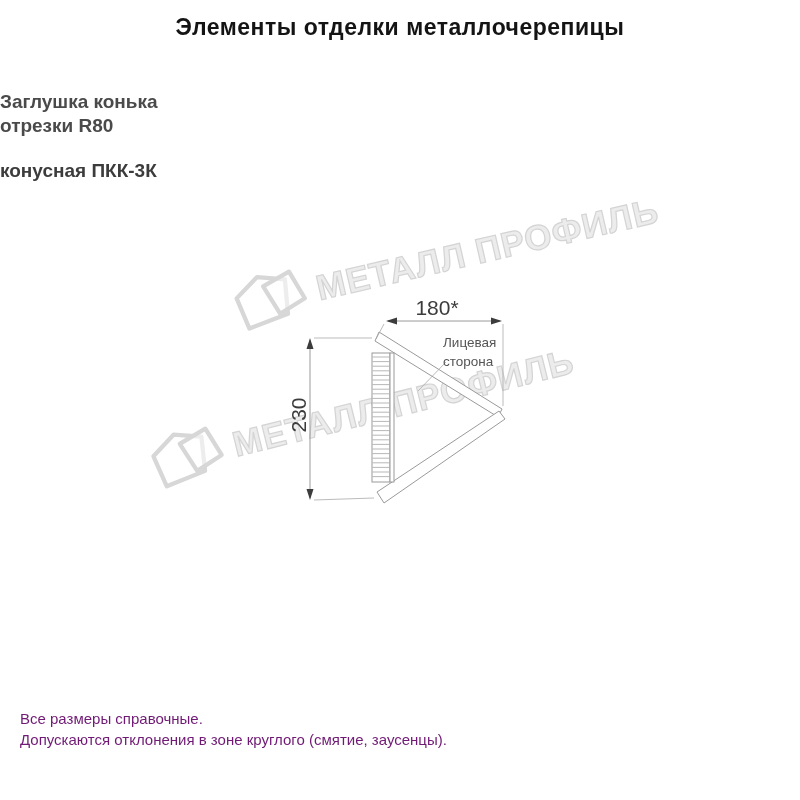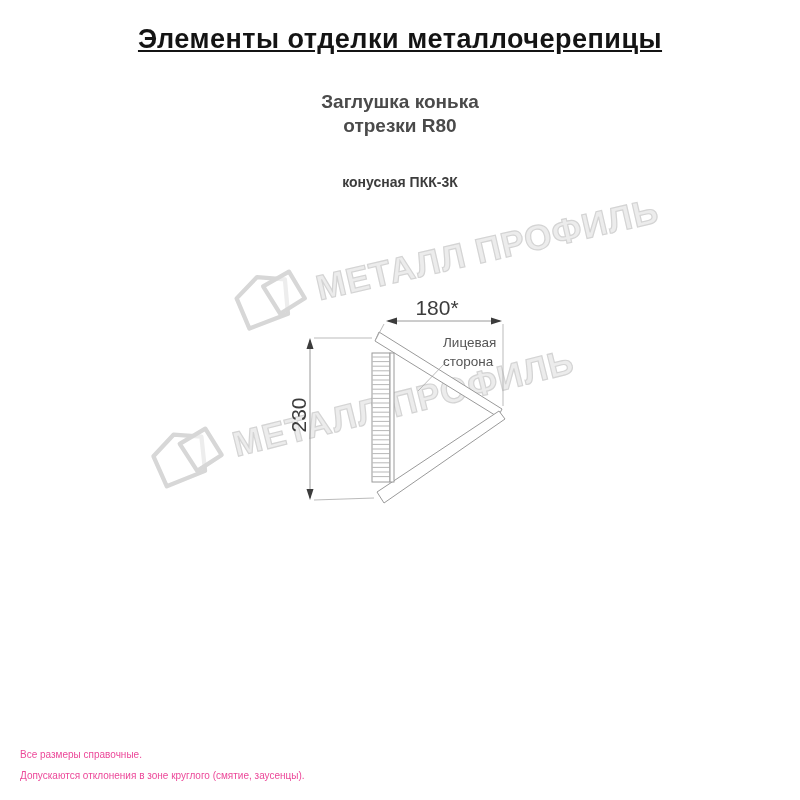--- a/index.html
+++ b/index.html
@@ -1,25 +1,25 @@
 <!DOCTYPE html>
 <html><head>
 <meta charset="utf-8">
 <style>
   * { margin:0; padding:0; box-sizing:border-box; }
   html,body { width:800px; height:800px; background:#ffffff; overflow:hidden;
     font-family:"Liberation Sans", sans-serif; }
   .stage { position:relative; width:800px; height:800px; background:#fff; }
 
-  .title { position:absolute; top:24px; left:0; width:800px; text-align:center;
-    font-size:27px; font-weight:bold; color:#141414; letter-spacing:0.5px;text-decoration:underline; }
+  .title { position:absolute; top:14px; left:0; width:800px; text-align:center;
+    font-size:23px; font-weight:bold; color:#141414; letter-spacing:0.5px; }
 
-  .product { position:absolute; top:90px; left:0; width:800px; text-align:center; }
+  .product { position:absolute; top:90px; left:0; width:800px; text-align:left; }
   .product .name { font-size:19px; font-weight:bold; color:#4a4a4a; line-height:24px; }
-  .product .type { margin-top:36px; font-size:14px; font-weight:bold; color:#3c3c3c; }
+  .product .type { margin-top:22px; font-size:19px; font-weight:bold; color:#3c3c3c; }
 
   
   .wm { position:absolute; display:flex; align-items:center; gap:10px;
     transform-origin:left center; z-index:1; pointer-events:none; }
   .wm-1 { left:233px; top:278px; transform:rotate(-13deg); }
   .wm-2 { left:150px; top:436px; transform:rotate(-14deg); }
   .wm-logo { width:76px; height:60px; flex:0 0 auto; }
   .wm-logo path { fill:rgba(255,255,255,0.55); stroke:#d7d7d7; stroke-width:4.5;
     stroke-linejoin:round; }
   .wm-text { font-size:35px; font-weight:bold; letter-spacing:1px; white-space:nowrap;
@@ -28,22 +28,22 @@
   
   svg.diagram { position:absolute; left:0; top:0; z-index:2; }
   .dline { stroke:#9a9a9a; stroke-width:1; fill:none; }
   .dpart { stroke:#9a9a9a; stroke-width:1; fill:#ffffff; }
   .dthin { stroke:#aaaaaa; stroke-width:0.8; fill:none; }
   #ribs line { stroke:#a5a5a5; stroke-width:0.8; }
   .arrow { fill:#3c3c3c; stroke:none; }
   .dimtext { font-family:"Liberation Sans", sans-serif; font-size:21px; fill:#3c3c3c; }
   .lbltext { font-family:"Liberation Sans", sans-serif; font-size:13.5px; fill:#555555; }
 
-  .notes { position:absolute; left:20px; top:744px; z-index:2;
-    font-size:10px; color:#ec4899; line-height:21px; }
+  .notes { position:absolute; left:20px; top:708px; z-index:2;
+    font-size:15px; color:#701a75; line-height:21px; }
 </style>
 </head>
 <body>
 
 <div class="stage">
 
   <div class="title">Элементы отделки металлочерепицы</div>
 
   <div class="product">
     <div class="name">Заглушка конька</div>

